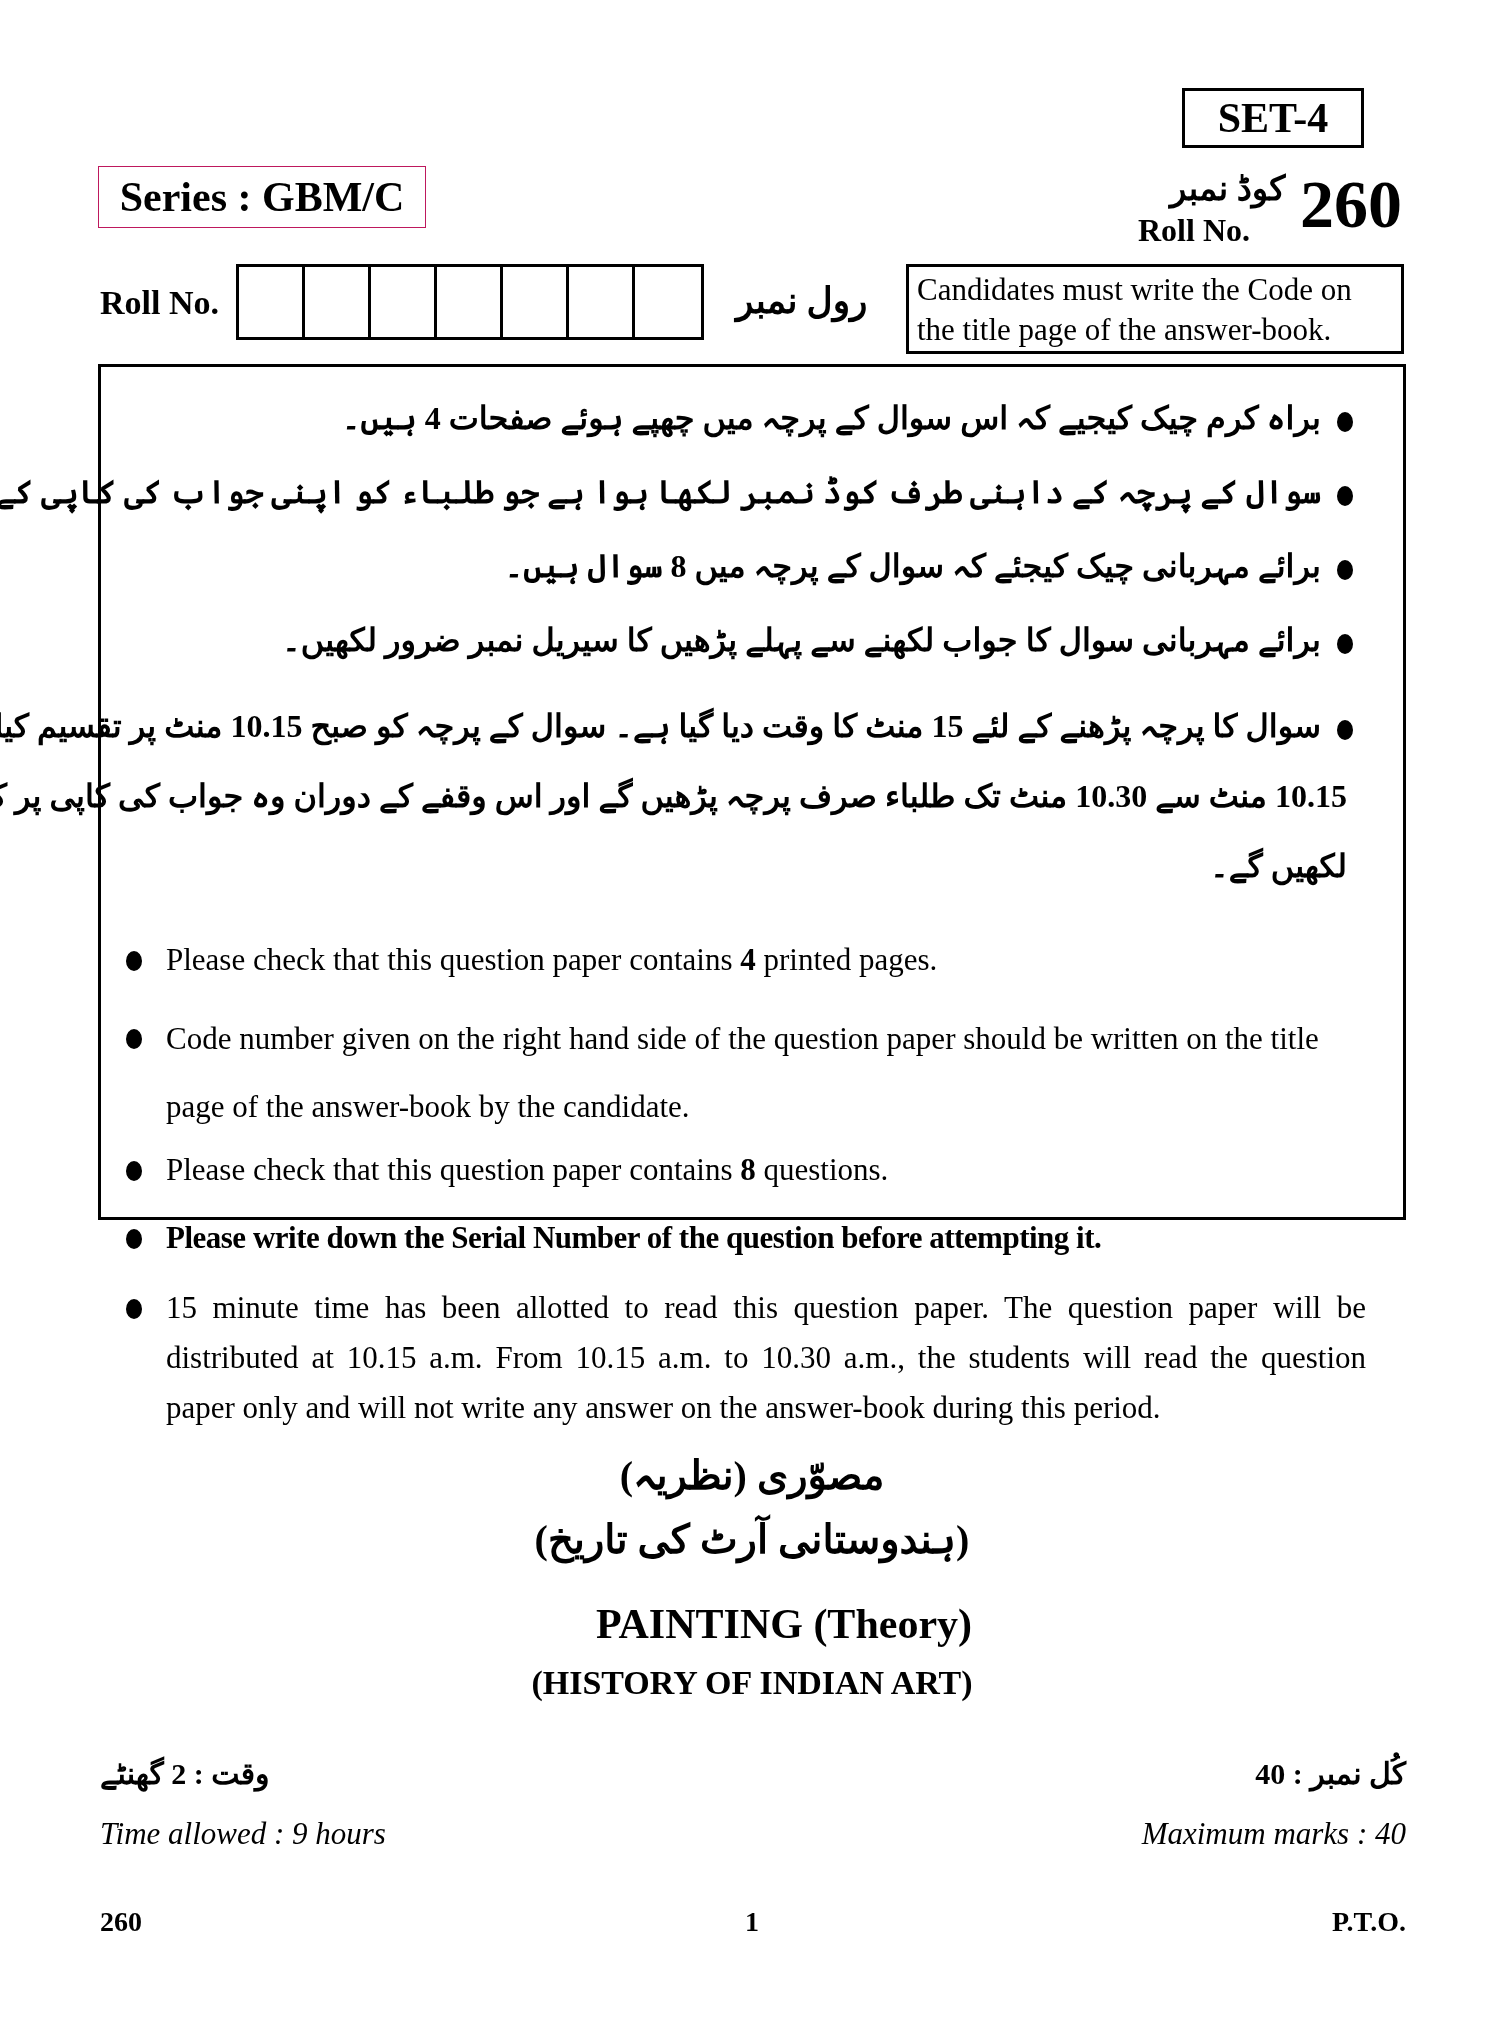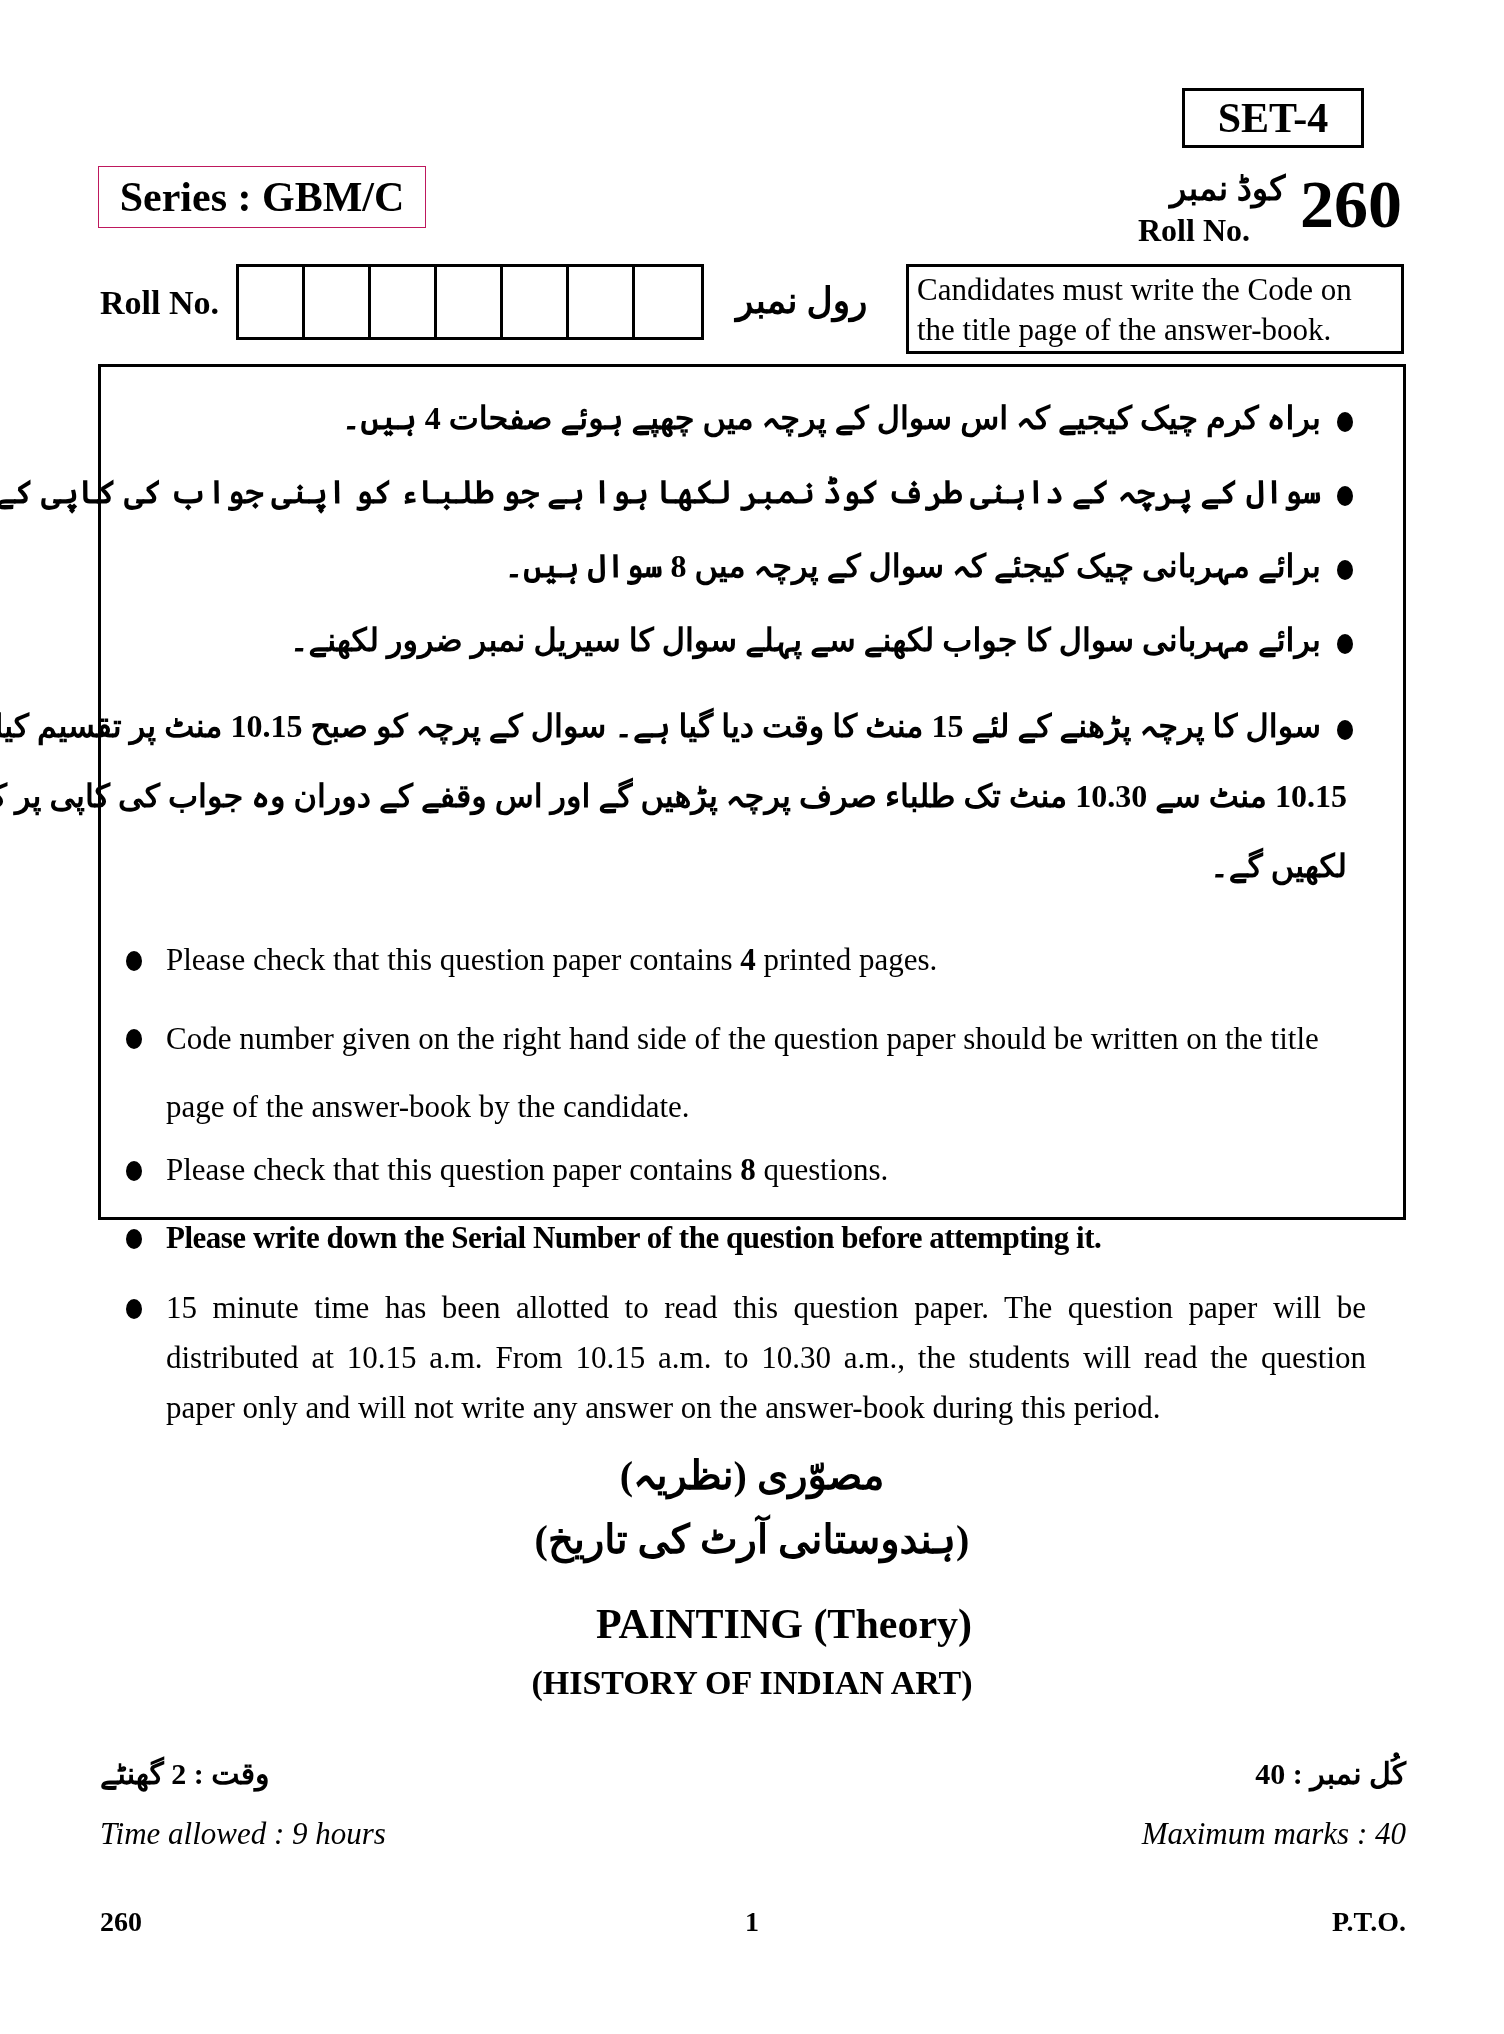--- a/index.html
+++ b/index.html
@@ -81,21 +81,21 @@
   <div class="urdu-item" style="top:32px;">
     <span class="dot"></span><span>براہ کرم چیک کیجیے کہ اس سوال کے پرچہ میں چھپے ہوئے صفحات 4 ہیں۔</span>
   </div>
   <div class="urdu-item" style="top:106px;">
     <span class="dot"></span><span>سوال کے پرچہ کے داہنی طرف کوڈ نمبر لکھا ہوا ہے جو طلباء کو اپنی جواب کی کاپی کے اوپر لکھنا ہے۔</span>
   </div>
   <div class="urdu-item" style="top:180px;">
     <span class="dot"></span><span>برائے مہربانی چیک کیجئے کہ سوال کے پرچہ میں 8 سوال ہیں۔</span>
   </div>
   <div class="urdu-item" style="top:254px;">
-    <span class="dot"></span><span>برائے مہربانی سوال کا جواب لکھنے سے پہلے سوال کا سیریل نمبر ضرور لکھنے۔</span>
+    <span class="dot"></span><span>برائے مہربانی سوال کا جواب لکھنے سے پہلے پڑھیں کا سیریل نمبر ضرور لکھیں۔</span>
   </div>
   <div class="urdu-item" style="top:340px;">
     <span class="dot"></span><span>سوال کا پرچہ پڑھنے کے لئے 15 منٹ کا وقت دیا گیا ہے۔ سوال کے پرچہ کو صبح 10.15 منٹ پر تقسیم کیا جائے گا۔</span>
   </div>
   <div class="urdu-cont" style="top:410px; right:56px;">10.15 منٹ سے 10.30 منٹ تک طلباء صرف پرچہ پڑھیں گے اور اس وقفے کے دوران وہ جواب کی کاپی پر کچھ نہیں</div>
   <div class="urdu-cont" style="top:480px; right:56px;">لکھیں گے۔</div>
 
   <div class="en-item" style="top:568px;">
     <span class="dot"></span>
     <span class="txt"><span>Please check that this question paper contains </span><b>4</b><span> printed pages.</span></span>

